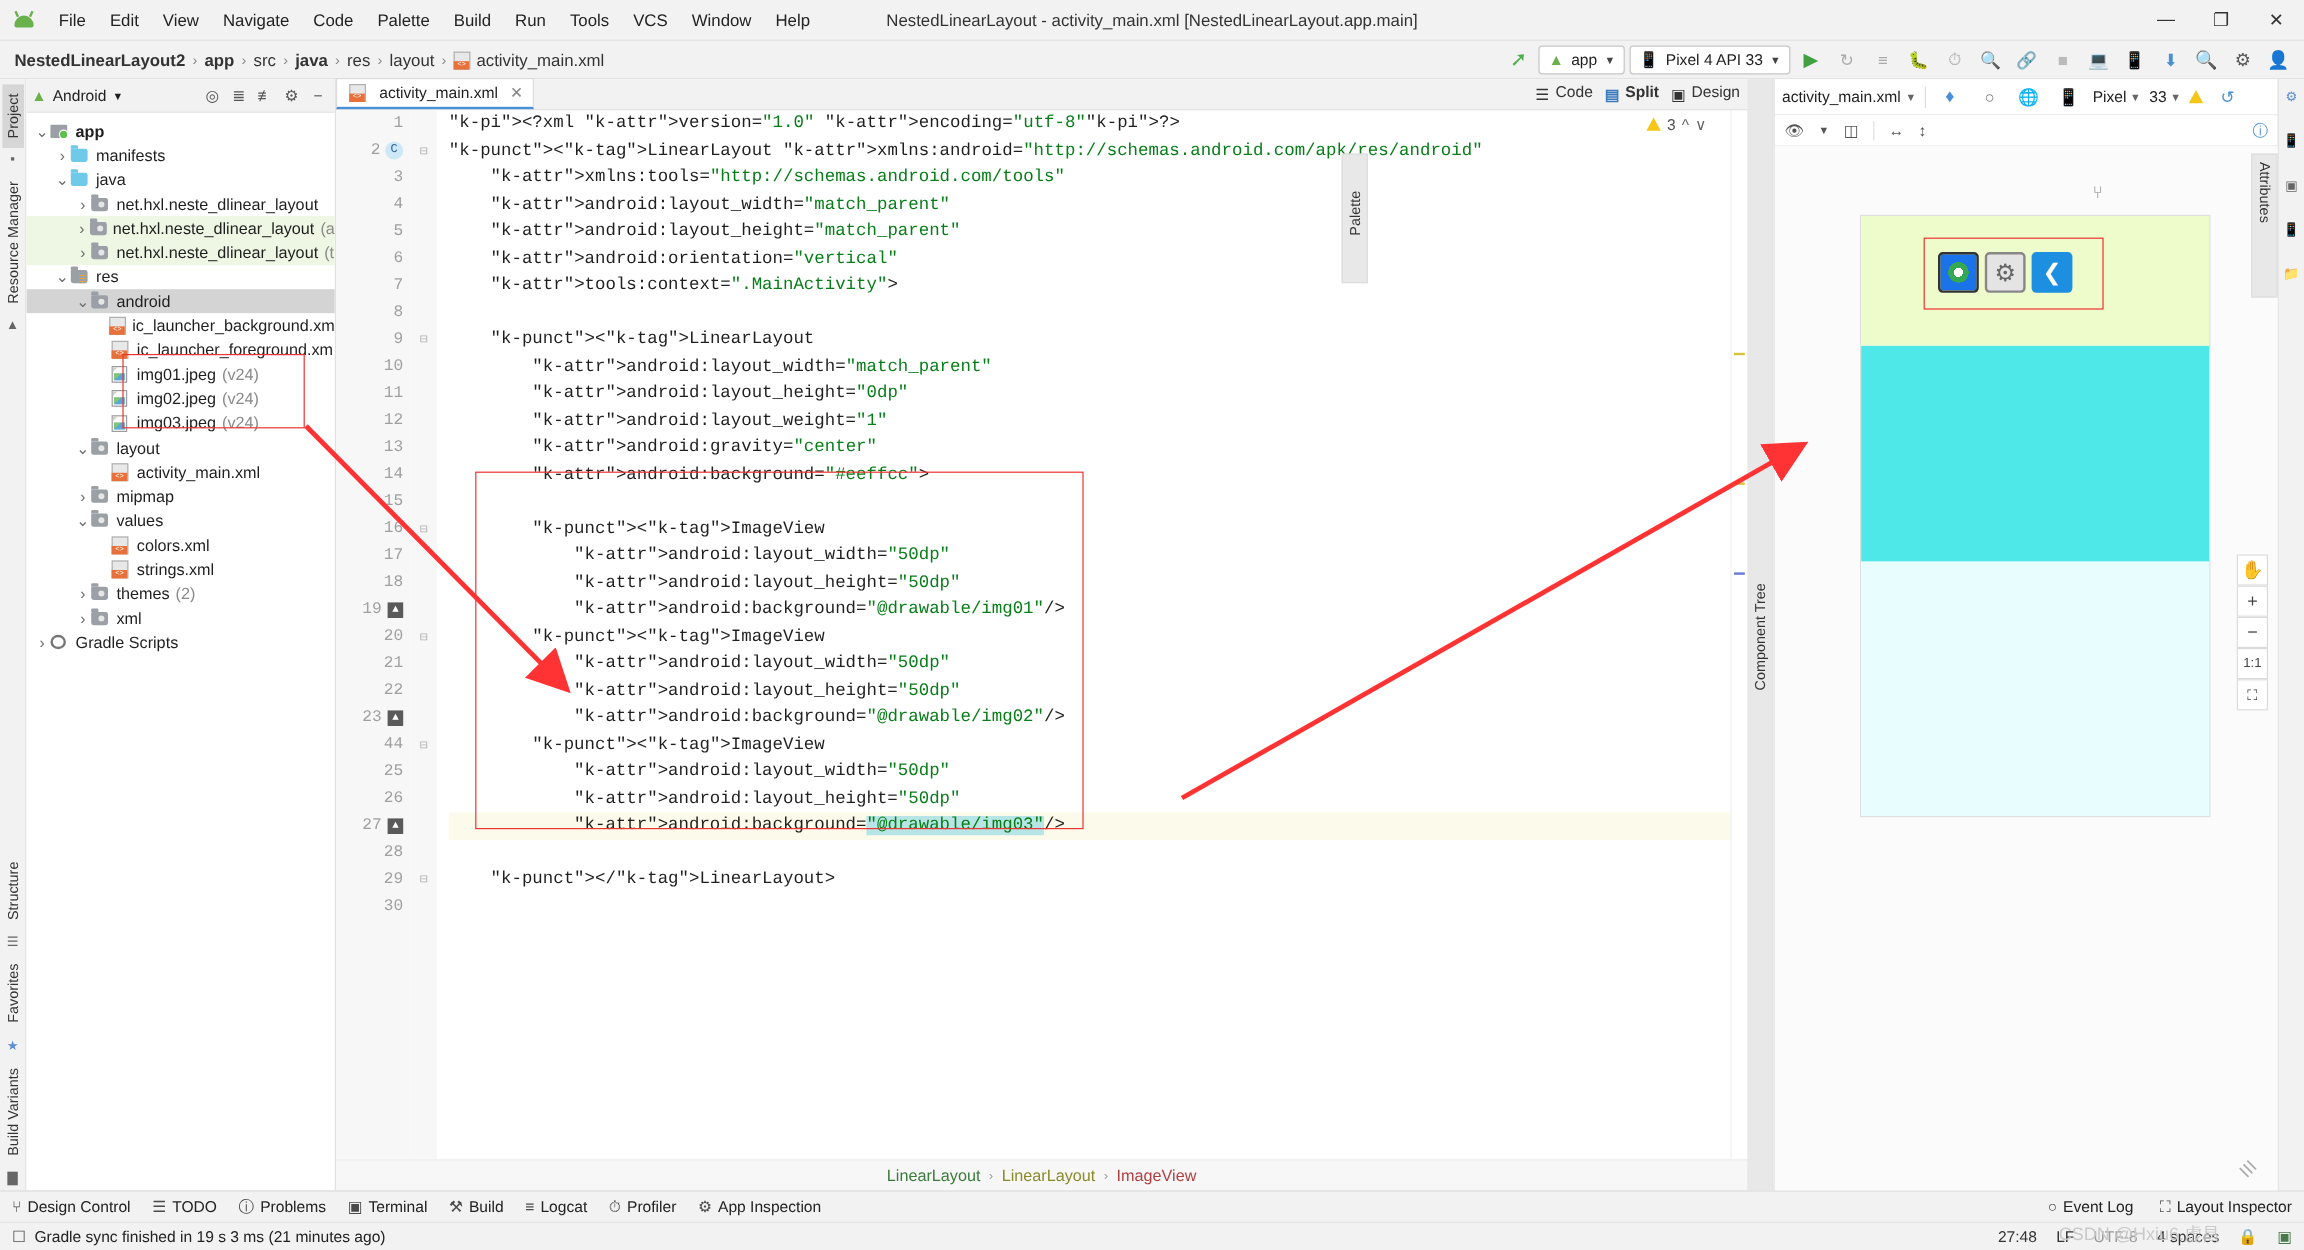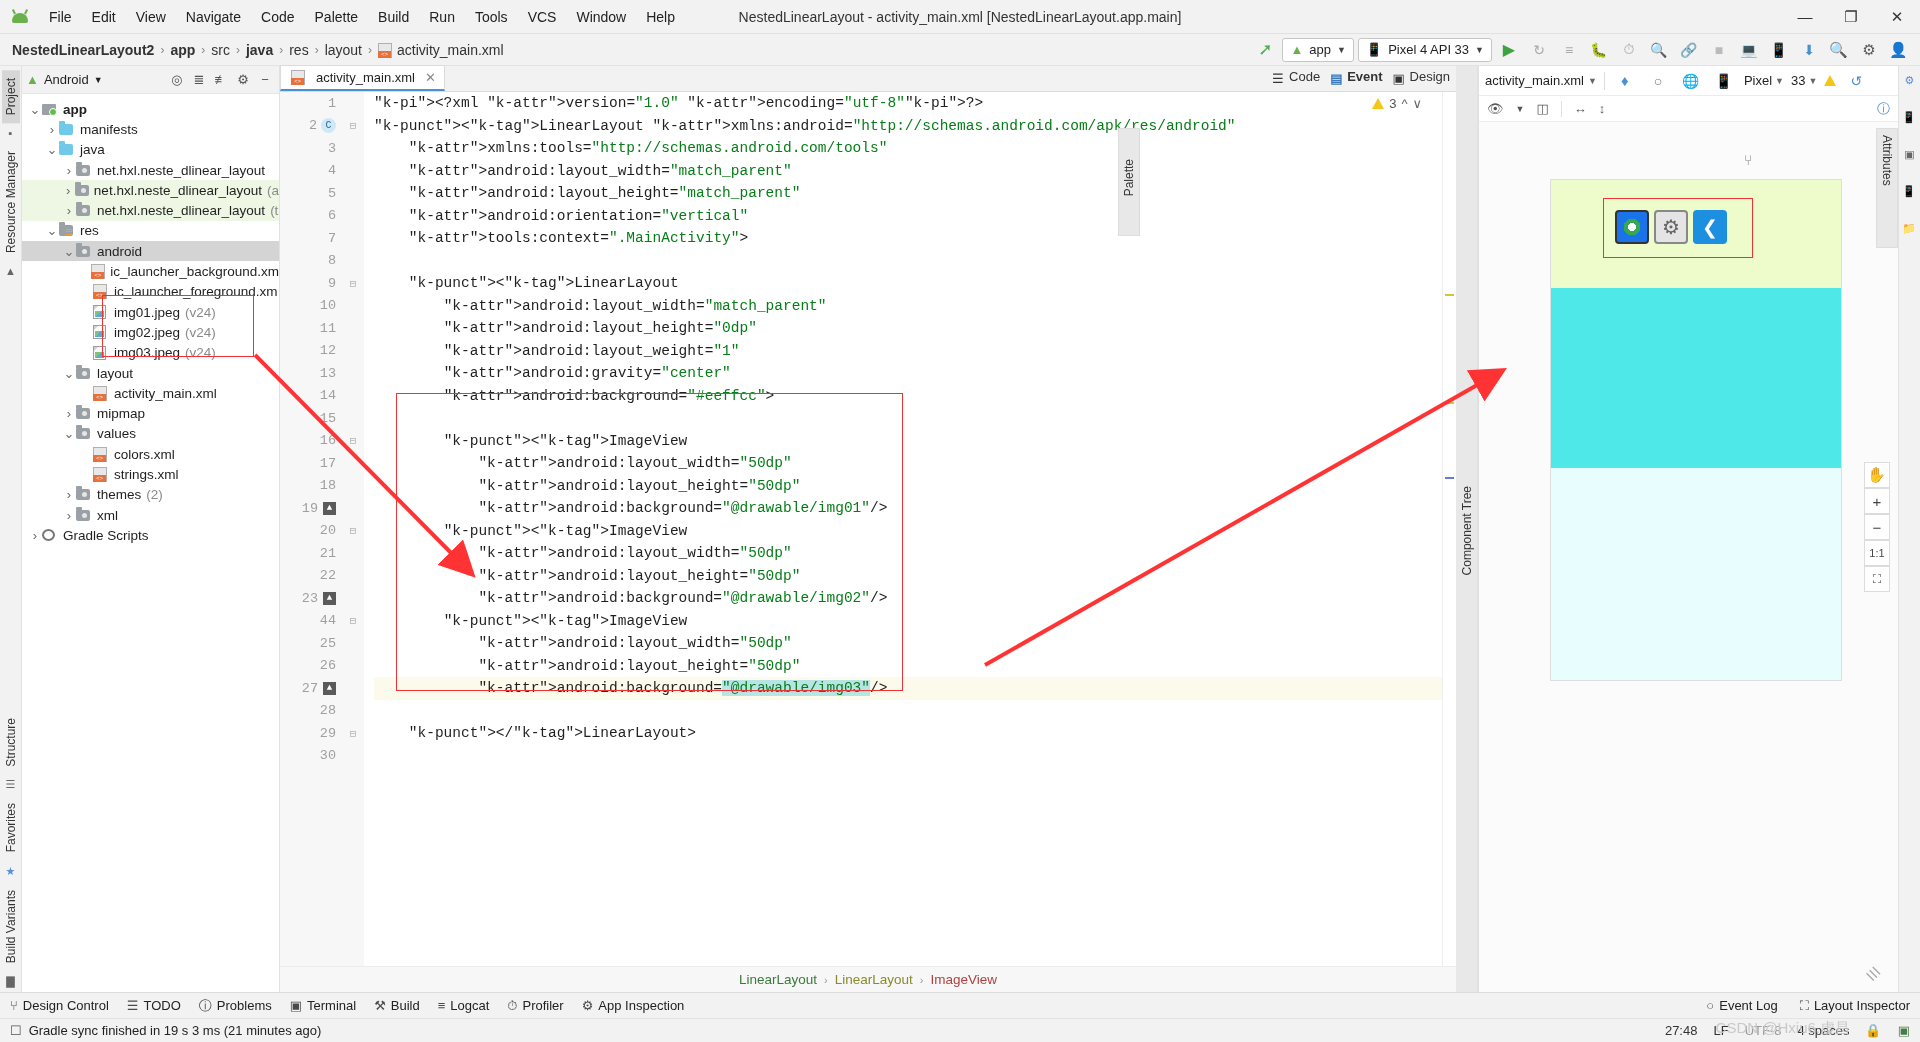--- a/index.html
+++ b/index.html
@@ -506,21 +506,21 @@
           <span>activity_main.xml</span>
           <span class="x">✕</span>
         </div>
         <div class="viewmodes">
           <div class="vm">
             <span class="vm-ic">☰</span>
             <span>Code</span>
           </div>
           <div class="vm active">
             <span class="vm-ic" style="color:#3a7abd;">▤</span>
-            <span>Event</span>
+            <span>Split</span>
           </div>
           <div class="vm">
             <span class="vm-ic">▣</span>
             <span>Design</span>
           </div>
         </div>
       </div>
 
       <div class="edit-area">
         <div class="code-wrap">

